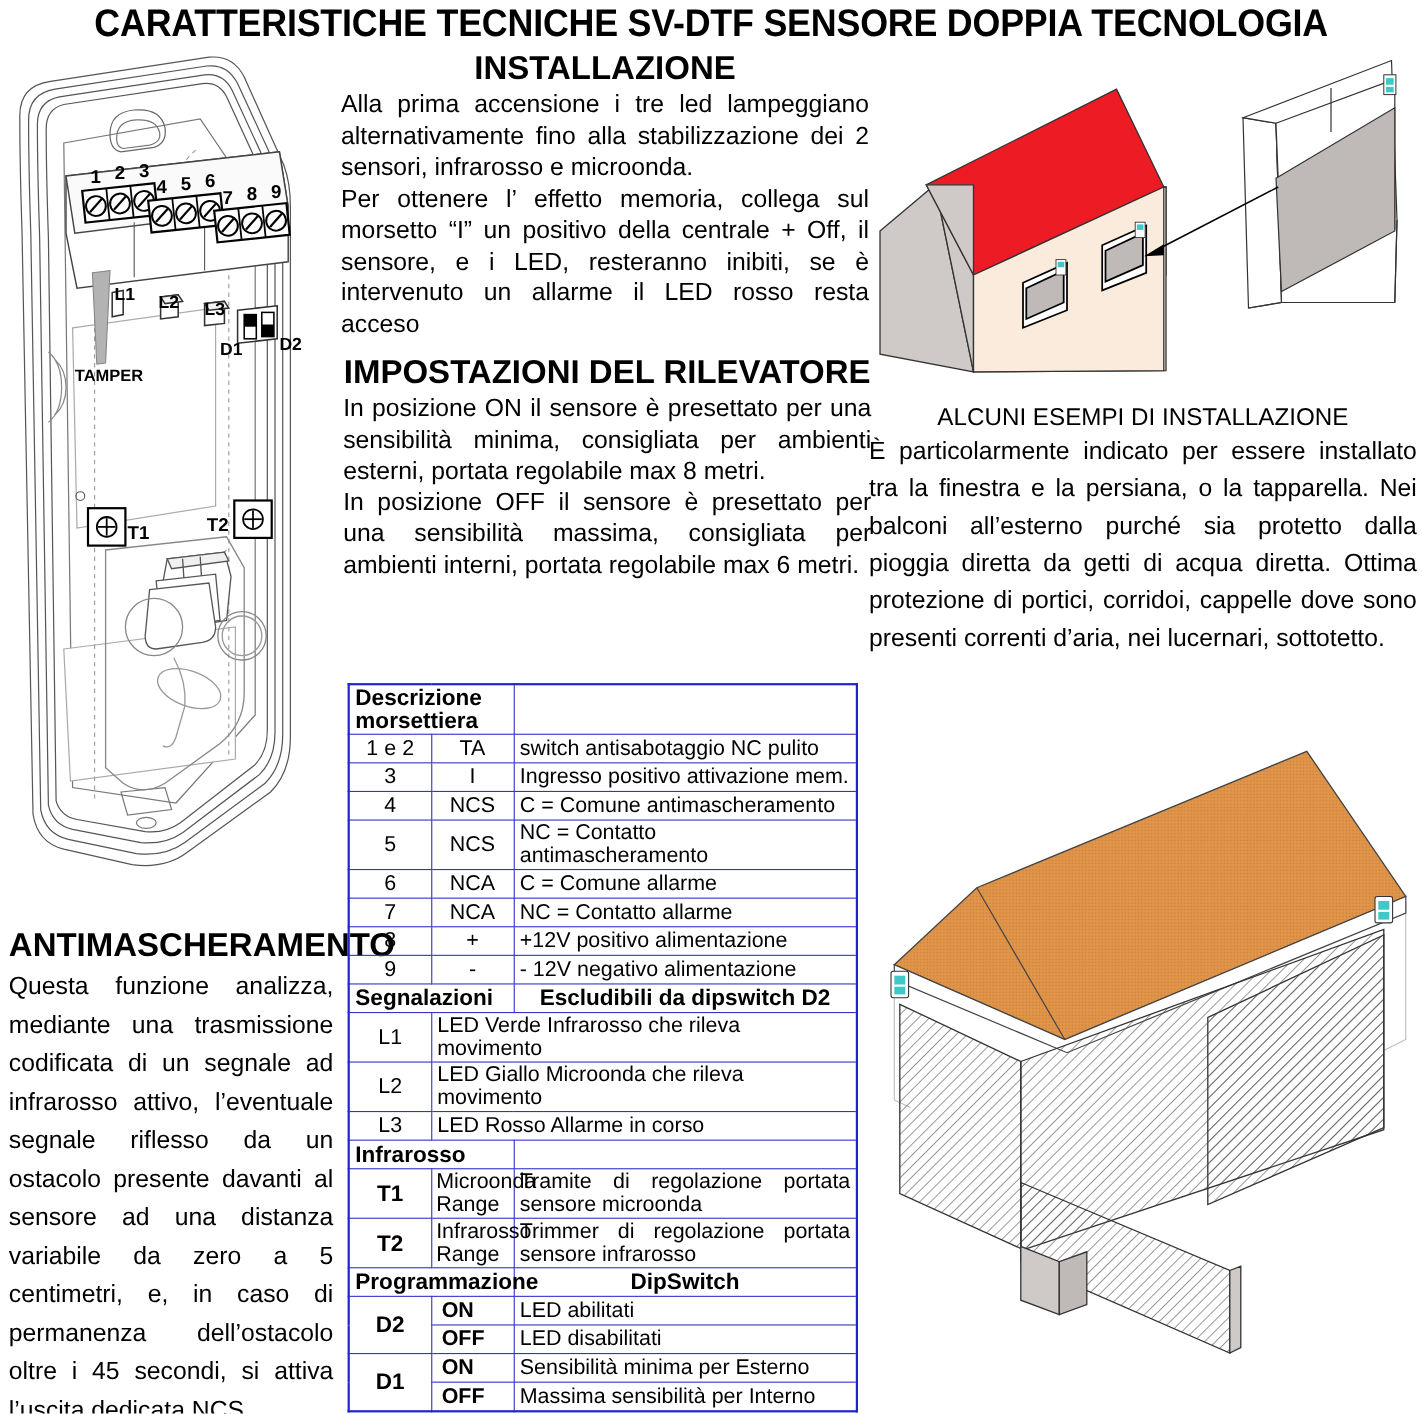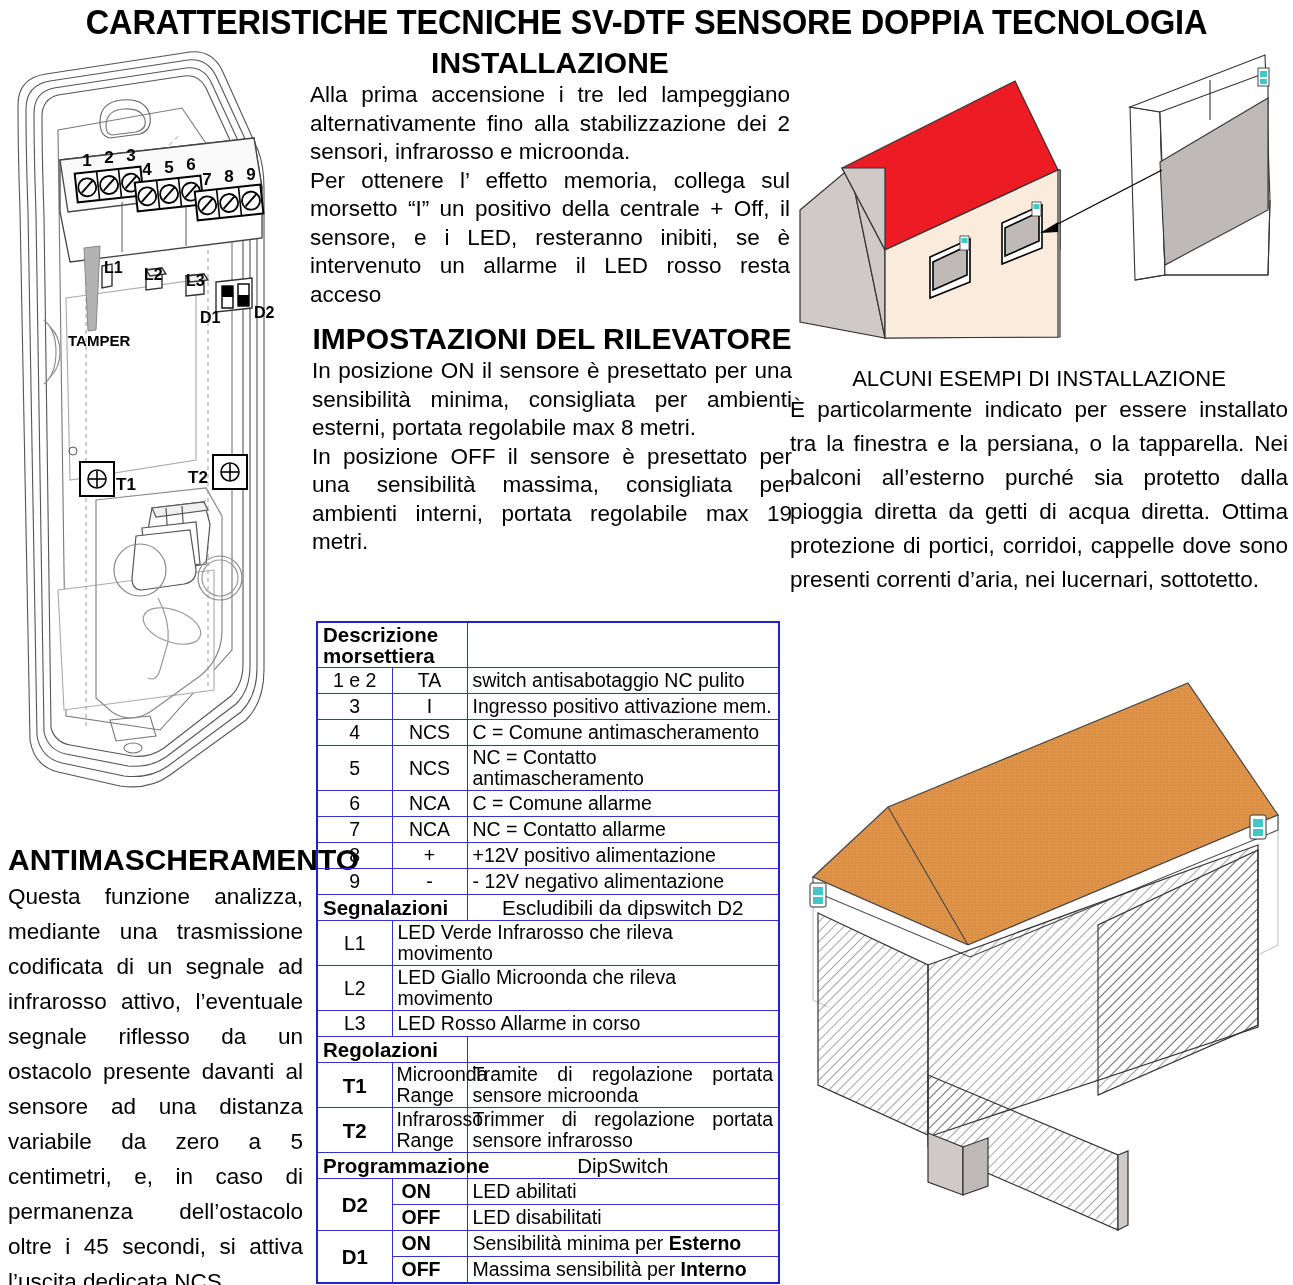--- a/index.html
+++ b/index.html
@@ -67,27 +67,27 @@
   table.morset td{
     border:1.5px solid #3333CC;
     padding:1px 5px;
     line-height:21px;
     vertical-align:middle;
     height:26px;
     box-sizing:border-box;
   }
   td.ctr{text-align:center;}
   td.sect{font-weight:bold;font-size:20.5px;padding-left:7px;}
-  td.sect-ctr{font-weight:normal;font-size:20.5px;text-align:center;}
+  td.sect-ctr{font-weight:bold;font-size:20.5px;text-align:center;}
   td.blk-l{border-left:3px solid #000;}
   td.just-cell{
     text-align:justify;text-align-last:left;line-height:22px;padding:2px 6px;
   }
   td.bold{font-weight:bold;}
-  .b{font-weight:bold;}
+  .b{font-weight:normal;}
   td.tall{height:52px;}
   td.lbl{font-weight:bold;text-align:center;font-size:20.5px;}
   
   #tbl-wrap table.morset{
     border:2.5px solid #2222CC;
   }
 </style>
 </head>
 <body>
 
@@ -264,21 +264,21 @@
   <div class="just">
     <p>Alla prima accensione i tre led lampeggiano alternativamente fino alla stabilizzazione dei 2 sensori, infrarosso e microonda.</p>
     <p>Per ottenere l’ effetto memoria, collega sul morsetto “I” un positivo della centrale + Off, il sensore, e i LED, resteranno inibiti, se è intervenuto un allarme il LED rosso resta acceso</p>
   </div>
 </div>
 
 <div id="col-impost">
   <div class="h-center">IMPOSTAZIONI DEL RILEVATORE</div>
   <div class="just">
     <p>In posizione ON il sensore è presettato per una sensibilità minima, consigliata per ambienti esterni, portata regolabile max 8 metri.</p>
-    <p>In posizione OFF il sensore è presettato per una sensibilità massima, consigliata per ambienti interni, portata regolabile max 19 metri.</p>
+    <p>In posizione OFF il sensore è presettato per una sensibilità massima, consigliata per ambienti interni, portata regolabile max 6 metri.</p>
   </div>
 </div>
 
 <div id="house-top">
 <svg width="500" height="315" viewBox="0 0 500 315" xmlns="http://www.w3.org/2000/svg">
 
   <polygon points="10,160 60,118 95,288 10,272" fill="#CFC9C7" stroke="#333" stroke-width="1.2"></polygon>
   <polygon points="60,118 95,288 270,200 270,120" fill="#CFC9C7" stroke="#333" stroke-width="1.2"></polygon>
 
   <polygon points="95,288 95,118 270,120 270,287" fill="#FAEBDC" stroke="#333" stroke-width="1.2"></polygon>
@@ -450,21 +450,21 @@
     <tr>
       <td class="ctr">L2</td>
       <td colspan="2">LED Giallo Microonda che rileva movimento</td>
     </tr>
     <tr>
       <td class="ctr">L3</td>
       <td colspan="2">LED Rosso Allarme in corso</td>
     </tr>
 
     <tr>
-      <td class="sect" colspan="2">Regolazioni</td>
+      <td class="sect" colspan="2">Infrarosso</td>
       <td class="blk-l"></td>
     </tr>
     <tr>
       <td class="lbl tall">T1</td>
       <td class="tall" style="padding:1px 4px;">Microonda Range</td>
       <td class="tall just-cell">Tramite di regolazione portata sensore microonda</td>
     </tr>
     <tr>
       <td class="lbl tall">T2</td>
       <td class="tall" style="padding:1px 4px;">Infrarosso Range</td>

